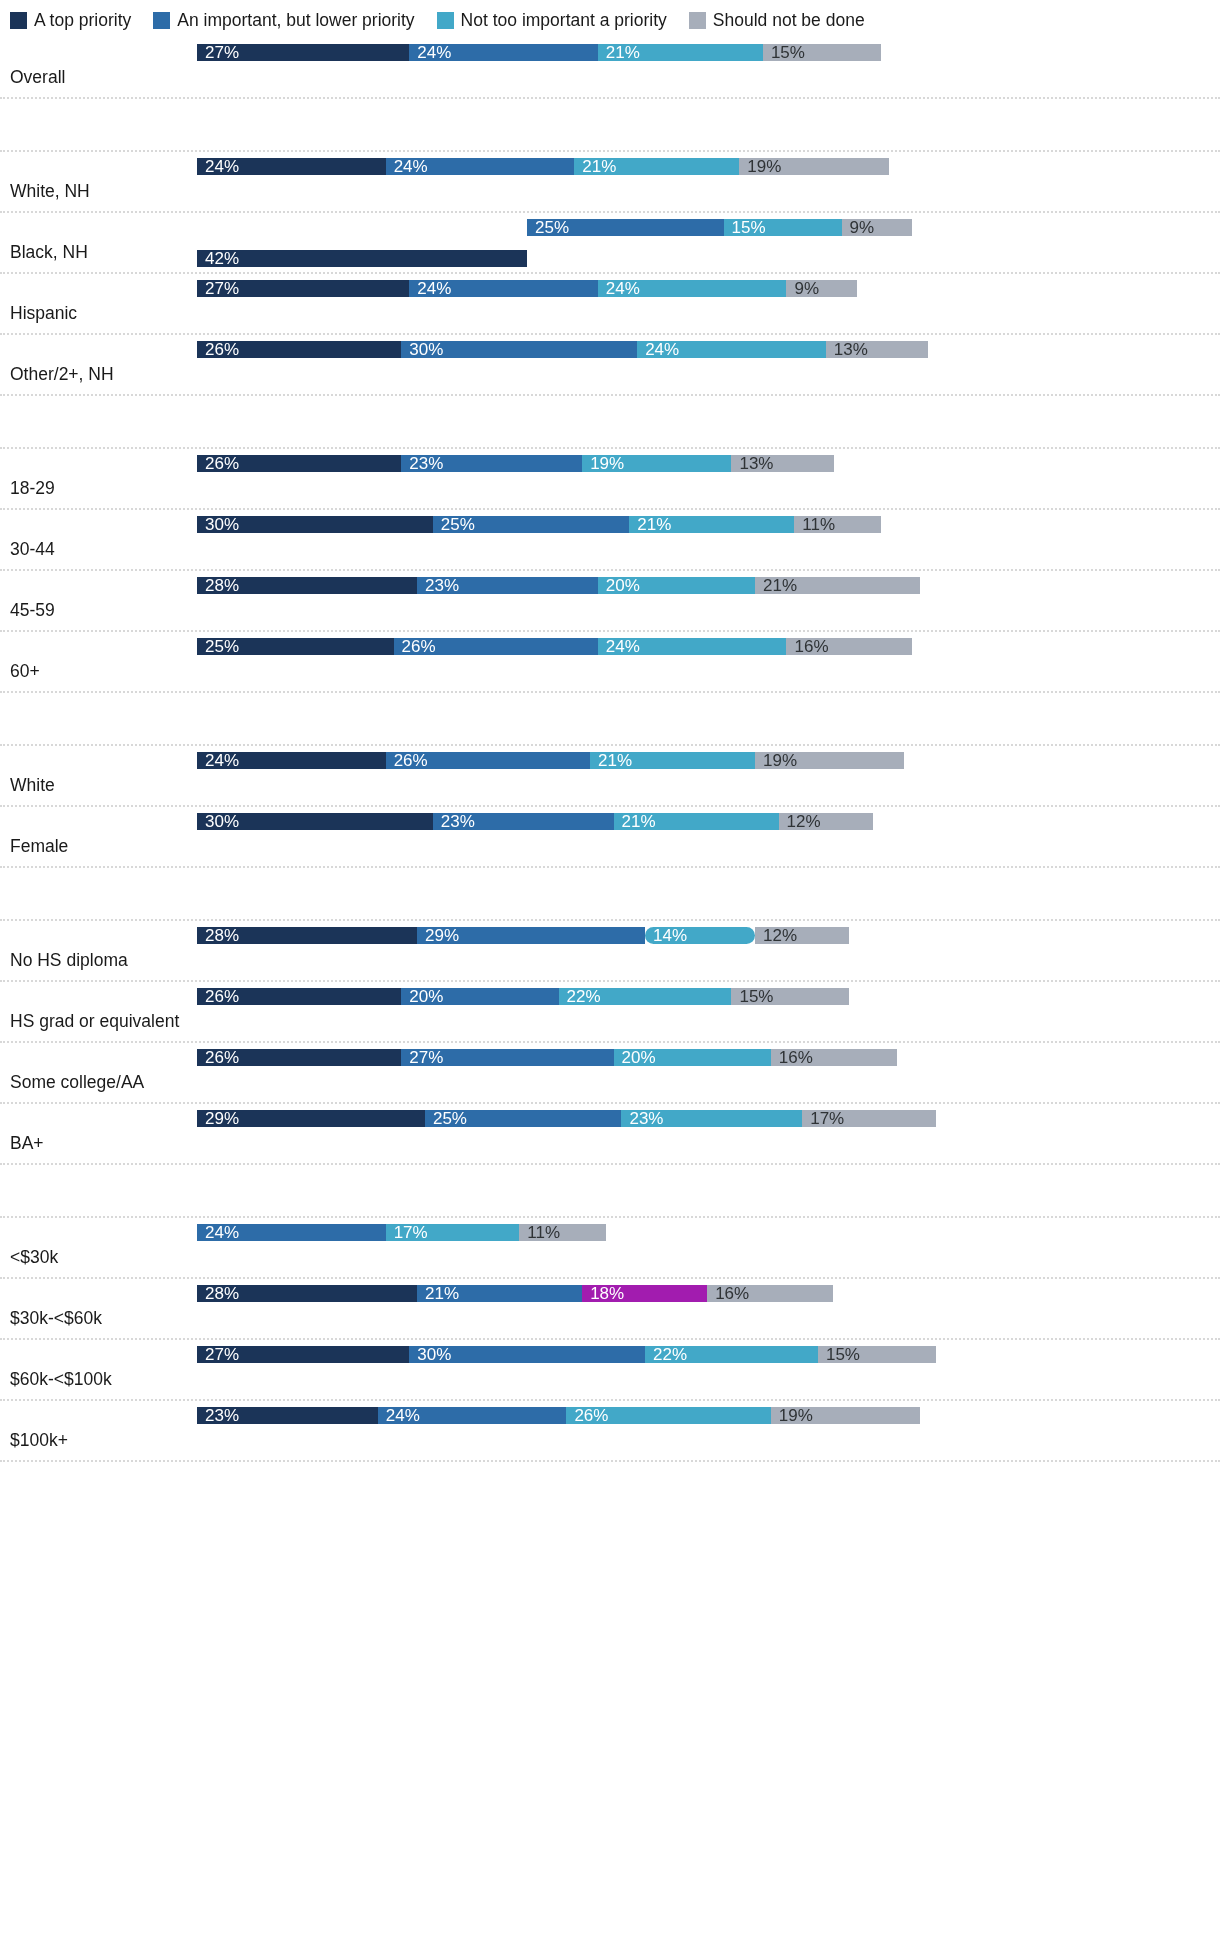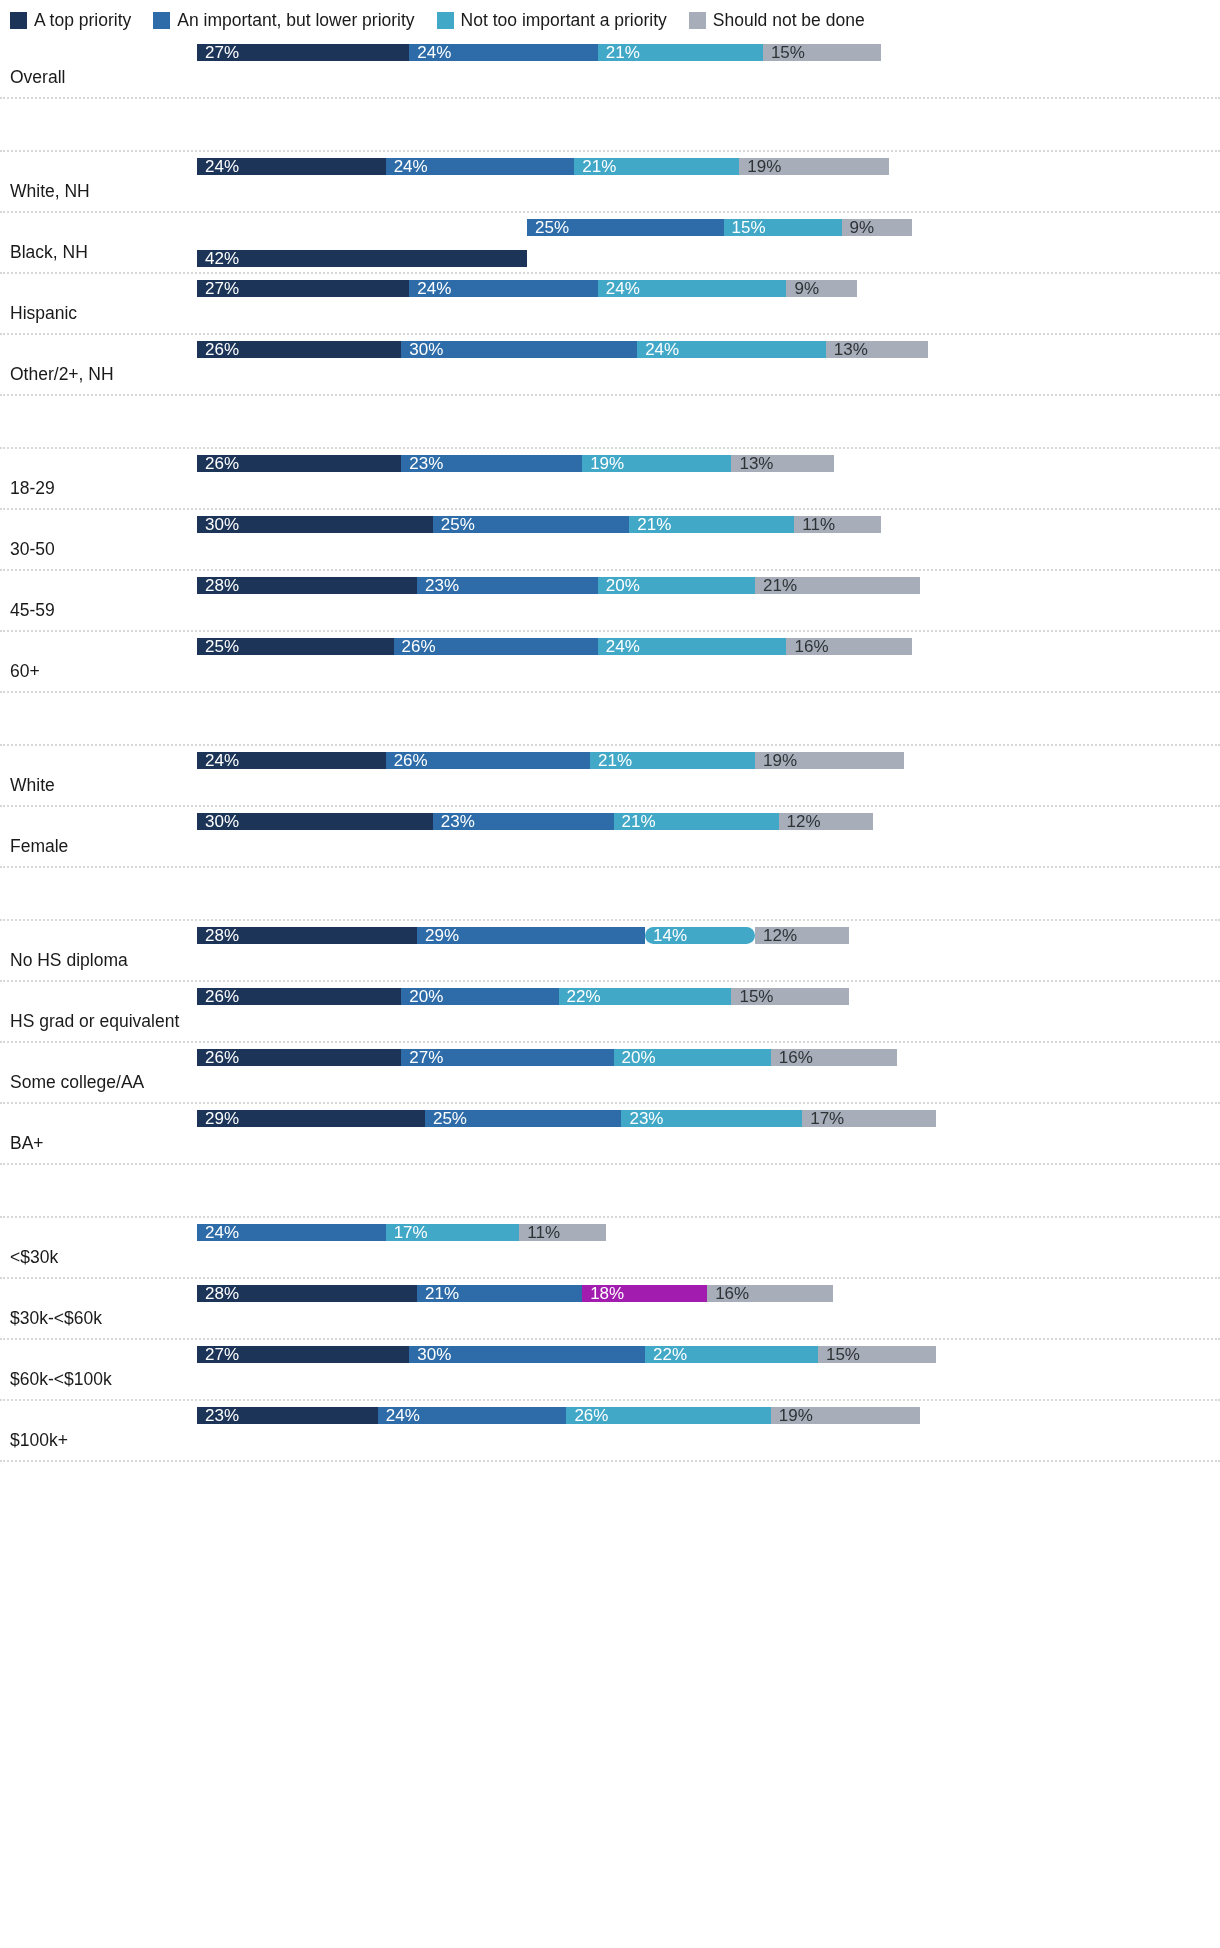--- a/index.html
+++ b/index.html
@@ -231,21 +231,21 @@
             </div>
             <div class="seg light" style="width: 149.34px; background: rgb(66, 168, 200);">
               <span class="seg-label">19%</span>
             </div>
             <div class="seg dark" style="width: 102.18px; background: rgb(167, 174, 186);">
               <span class="seg-label">13%</span>
             </div>
           </div>
         </div>
         <div class="row">
-          <div class="row-label">30-50</div>
+          <div class="row-label">30-44</div>
           <div class="bar">
             <div class="seg light" style="width: 235.8px; background: rgb(27, 52, 88);">
               <span class="seg-label">30%</span>
             </div>
             <div class="seg light" style="width: 196.5px; background: rgb(45, 108, 168);">
               <span class="seg-label">25%</span>
             </div>
             <div class="seg light" style="width: 165.06px; background: rgb(66, 168, 200);">
               <span class="seg-label">21%</span>
             </div>

